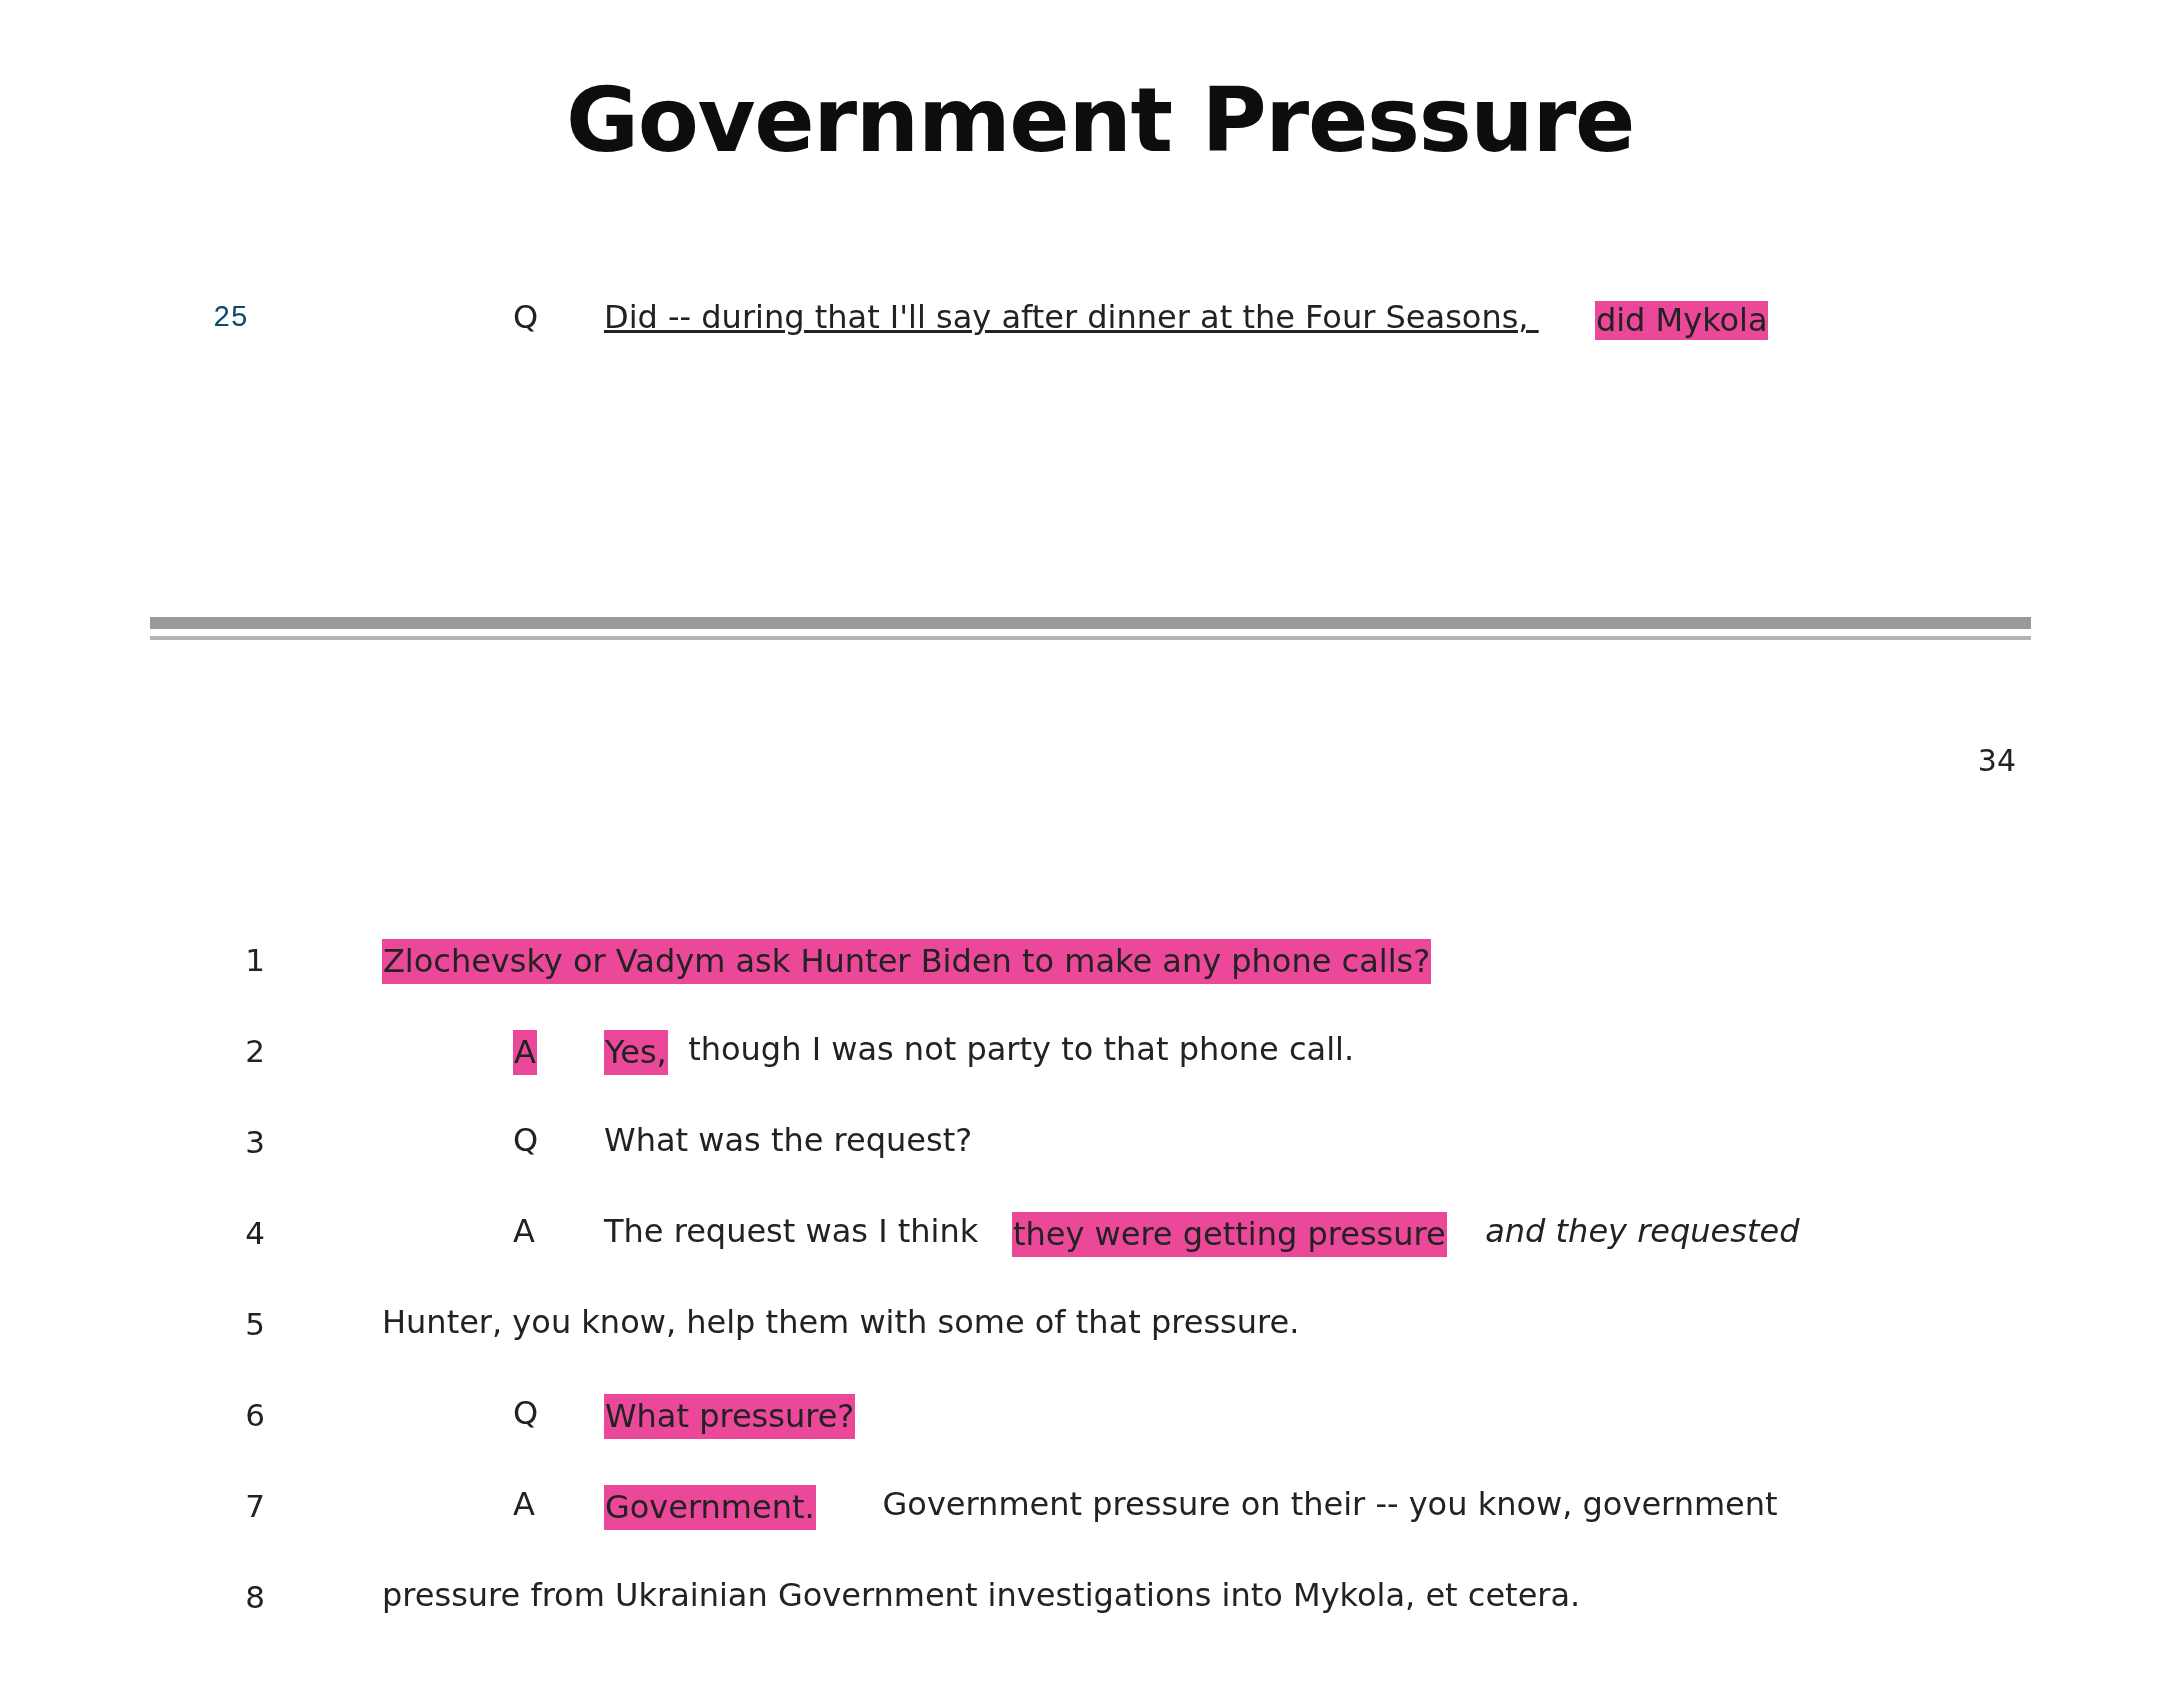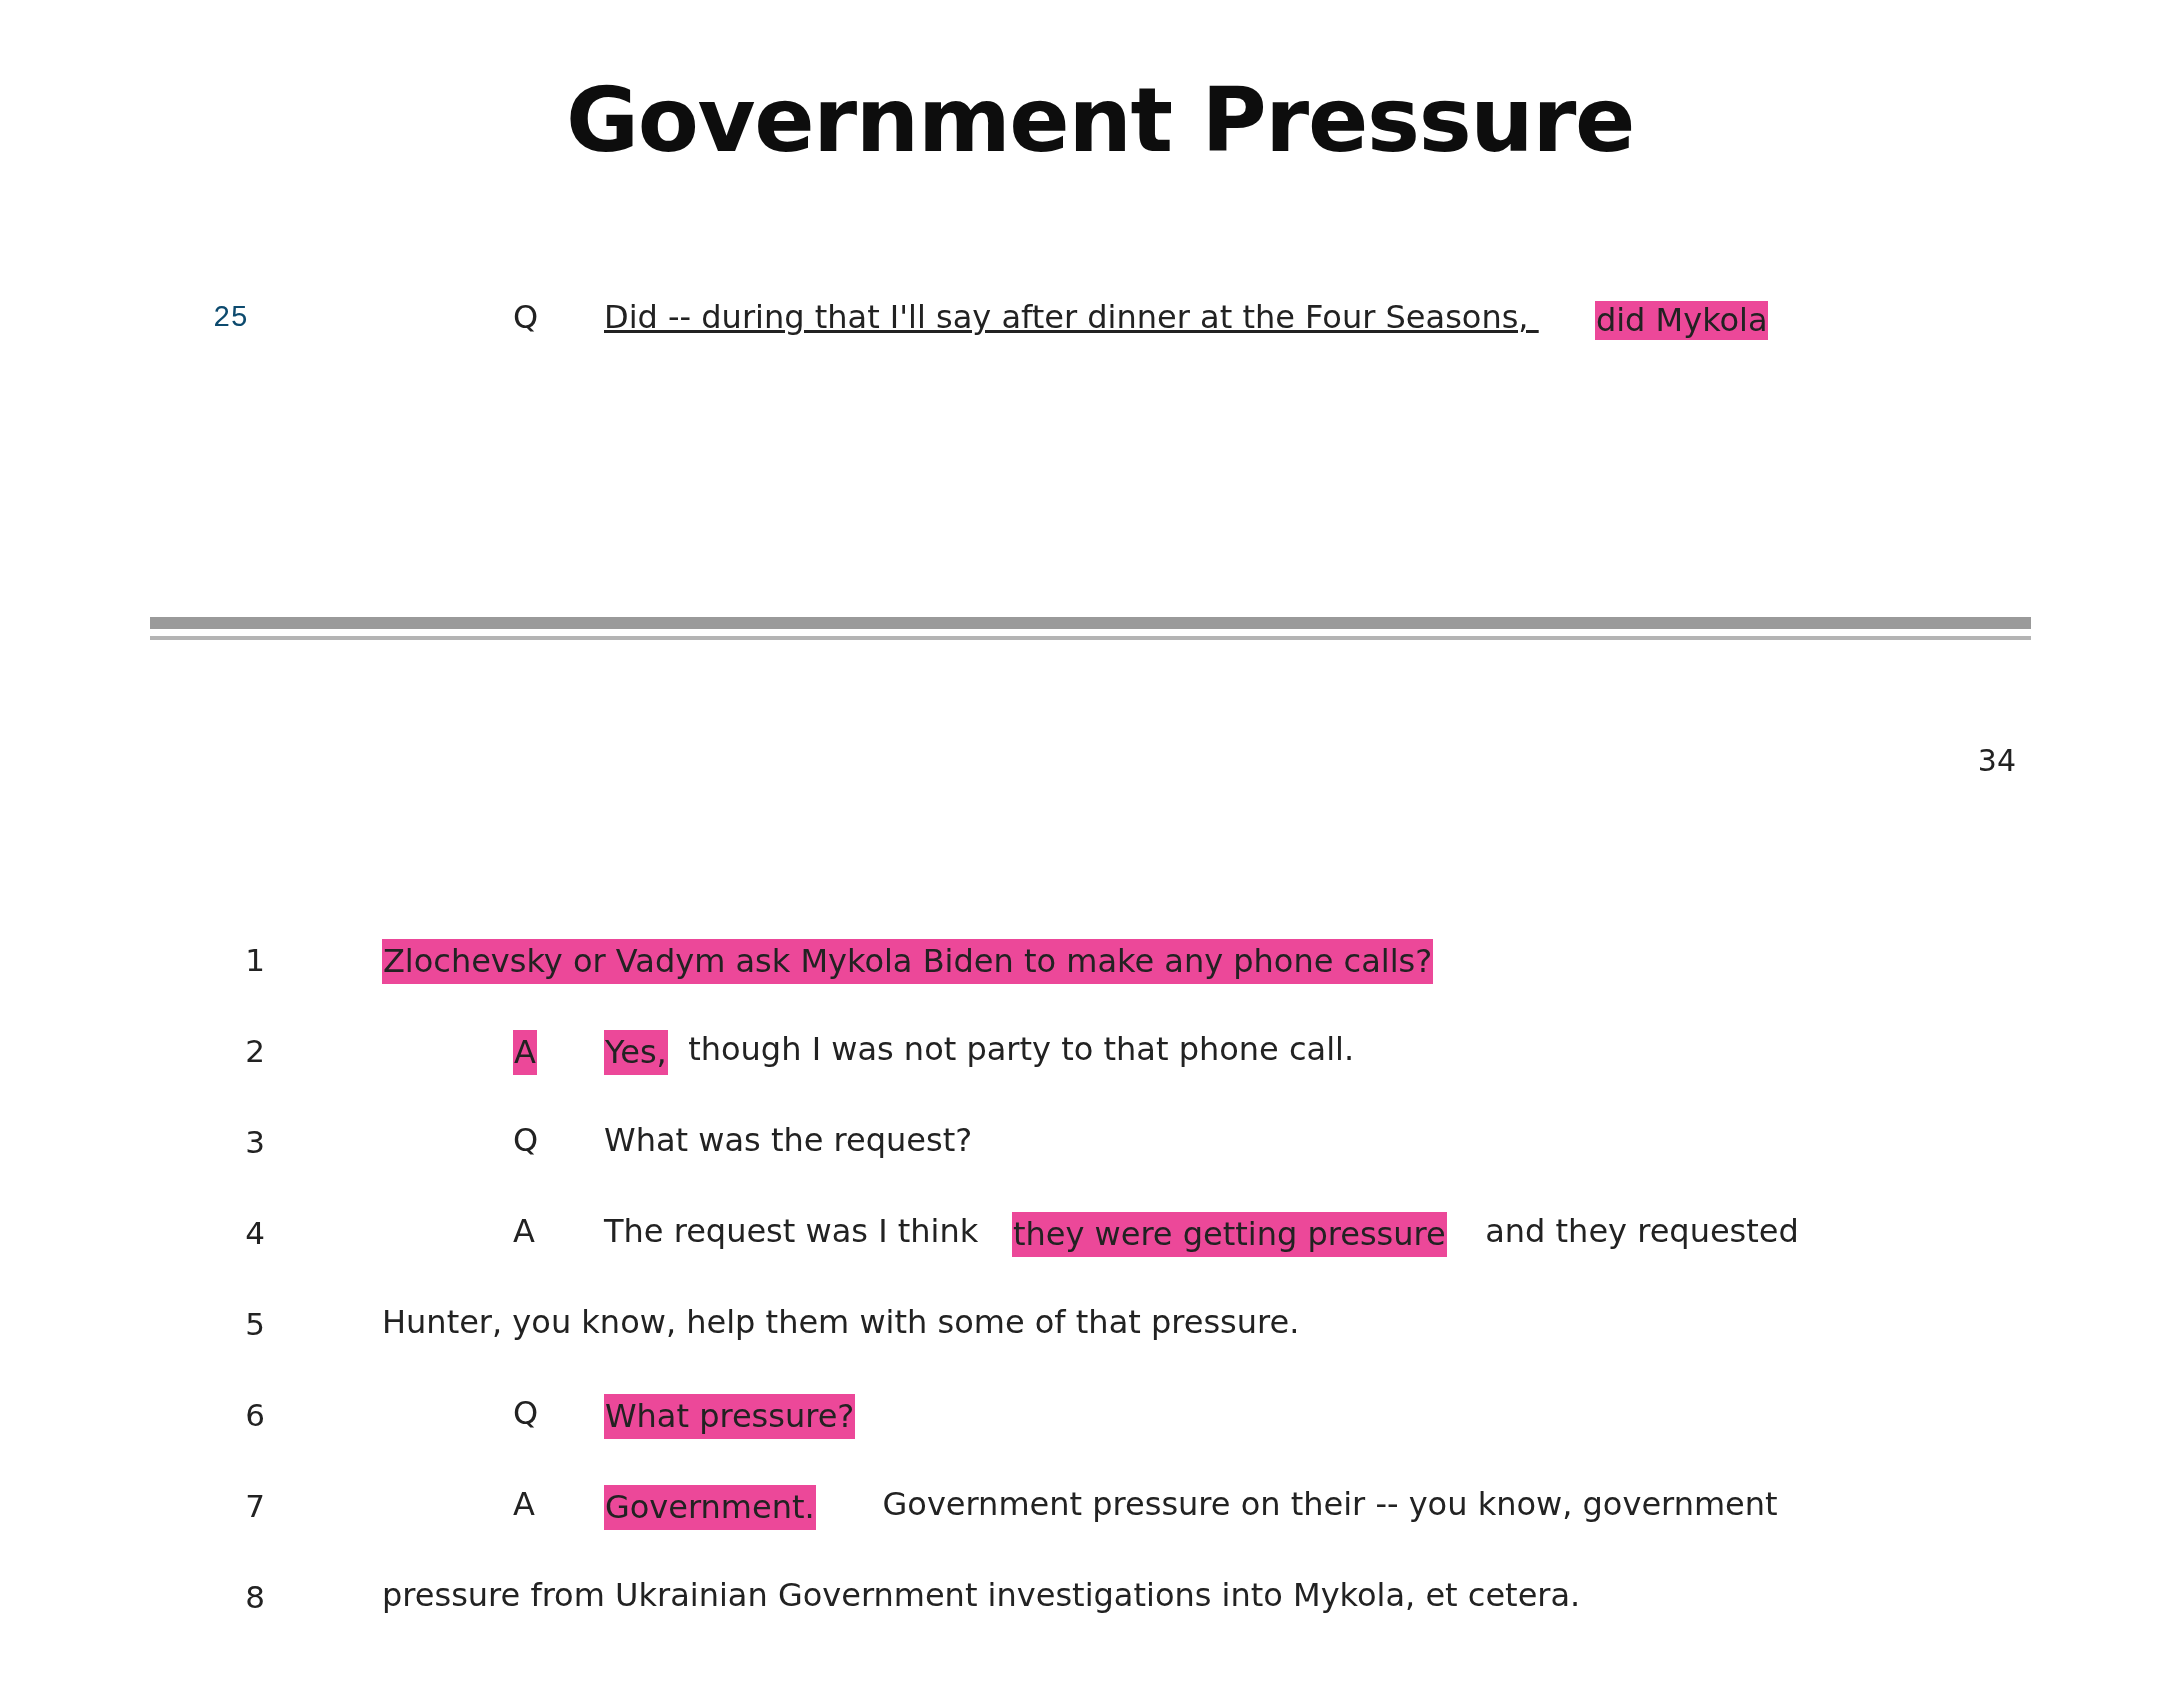--- a/index.html
+++ b/index.html
@@ -159,42 +159,42 @@
 
   <div class="divider thick"></div>
   <div class="divider thin"></div>
 
   <div class="pagenum">34</div>
 
   <div class="bottom-block">
 
     <div class="row">
       <span class="num">1</span>
-      <span class="txt full hl">Zlochevsky or Vadym ask Mykola Biden to make any phone calls?</span>
+      <span class="txt full hl">Zlochevsky or Vadym ask Hunter Biden to make any phone calls?</span>
     </div>
 
     <div class="row">
       <span class="num">2</span>
       <span class="spk hl">A</span>
       <span class="txt hl">Yes,</span>
       <span class="txt" style="left:678px;text-align:right;"> though I was not party to that phone call.</span>
     </div>
 
     <div class="row">
       <span class="num">3</span>
       <span class="spk">Q</span>
       <span class="txt">What was the request?</span>
     </div>
 
     <div class="row">
       <span class="num">4</span>
       <span class="spk">A</span>
       <span class="txt">The request was I think </span>
       <span class="txt hl" style="left:1012px;">they were getting pressure</span>
-      <span class="txt" style="left:1475px;"> and they requested</span>
+      <span class="txt" style="left:1475px;font-style:italic;"> and they requested</span>
     </div>
 
     <div class="row">
       <span class="num">5</span>
       <span class="txt full">Hunter, you know, help them with some of that pressure.</span>
     </div>
 
     <div class="row">
       <span class="num">6</span>
       <span class="spk">Q</span>

